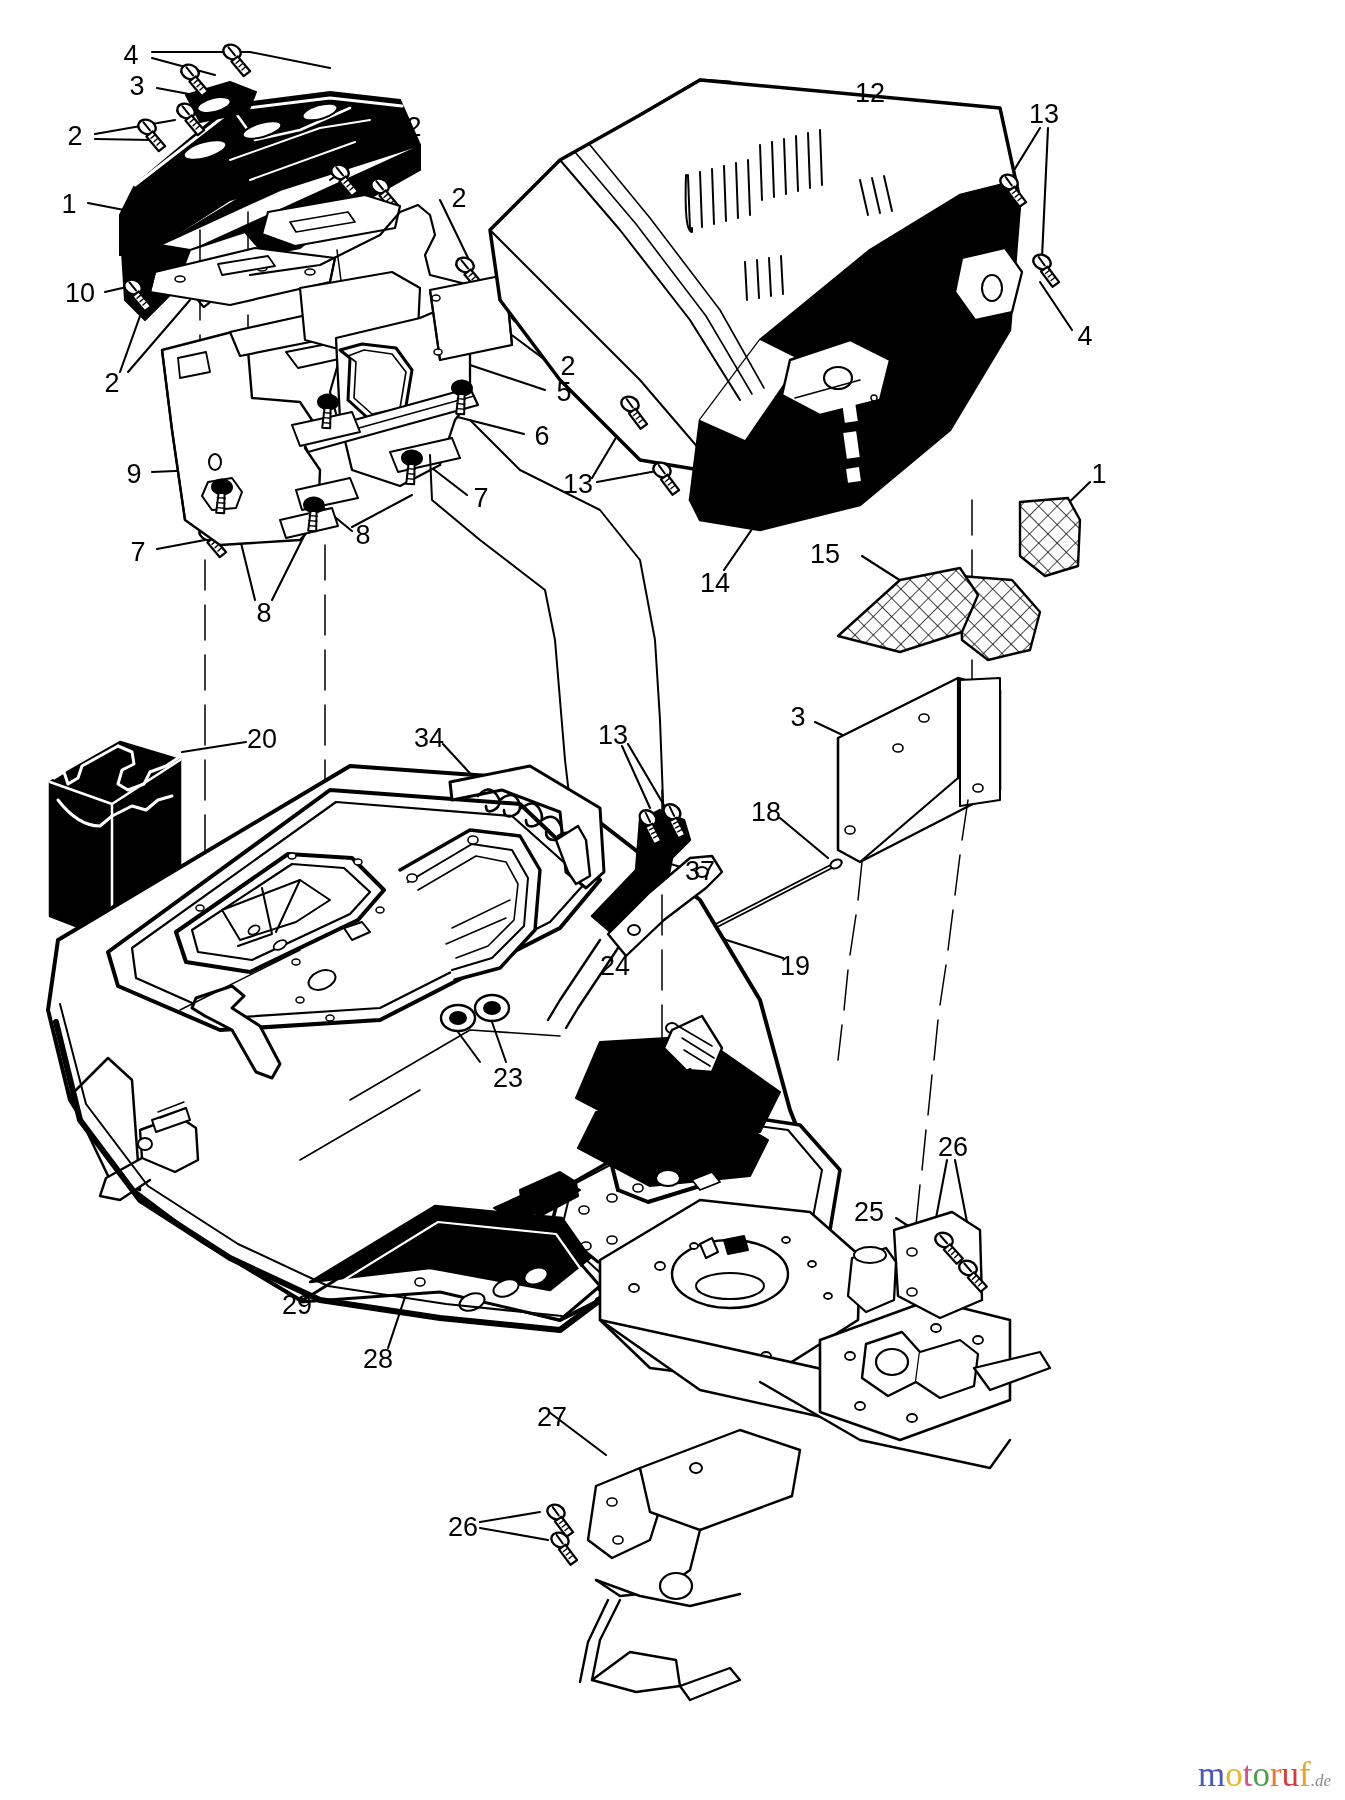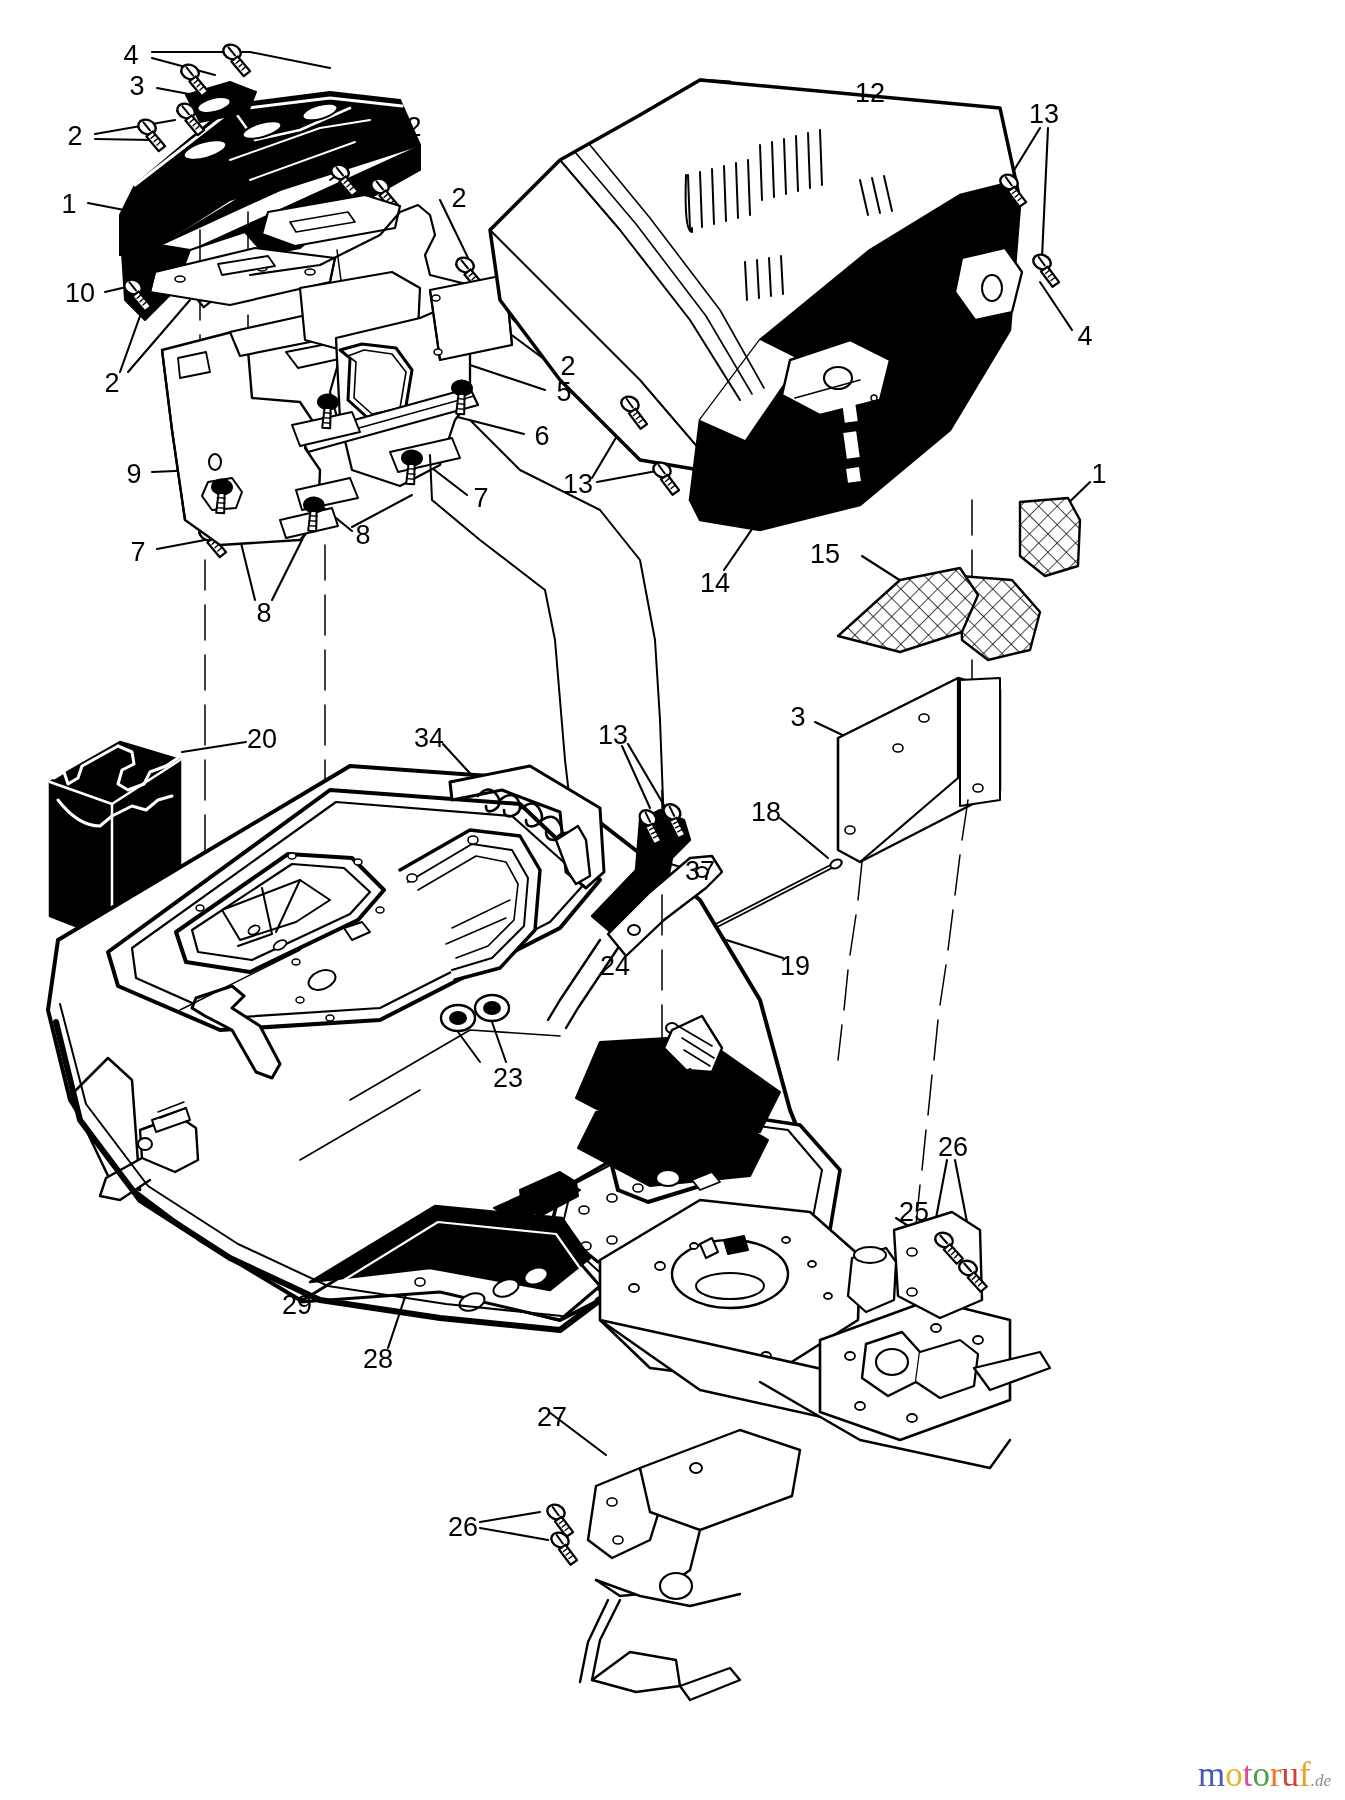--- a/index.html
+++ b/index.html
@@ -519,21 +519,21 @@
   <div class="lbl" style="left:798px;top:717px">3</div>
   <div class="lbl" style="left:766px;top:812px">18</div>
   <div class="lbl" style="left:795px;top:966px">19</div>
   <div class="lbl" style="left:262px;top:739px">20</div>
   <div class="lbl" style="left:429px;top:738px">34</div>
   <div class="lbl" style="left:613px;top:735px">13</div>
   <div class="lbl" style="left:700px;top:871px">37</div>
   <div class="lbl" style="left:615px;top:966px">24</div>
   <div class="lbl" style="left:508px;top:1078px">23</div>
   <div class="lbl" style="left:953px;top:1147px">26</div>
-  <div class="lbl" style="left:914px;top:1212px">25</div>
+  <div class="lbl" style="left:869px;top:1212px">25</div>
   <div class="lbl" style="left:297px;top:1305px">29</div>
   <div class="lbl" style="left:378px;top:1359px">28</div>
   <div class="lbl" style="left:552px;top:1417px">27</div>
   <div class="lbl" style="left:463px;top:1527px">26</div>
 
   <div id="brand">
     <span class="c" style="color: rgb(74, 91, 181);">m</span><span class="c" style="color: rgb(232, 180, 41);">o</span><span class="c" style="color: rgb(217, 79, 143);">t</span><span class="c" style="color: rgb(79, 158, 74);">o</span><span class="c" style="color: rgb(232, 122, 42);">r</span><span class="c" style="color: rgb(217, 58, 58);">u</span><span class="c" style="color: rgb(232, 163, 42);">f</span><span class="tld" style="color: rgb(138, 138, 138);">.de</span>
   </div>
 
 </div>

